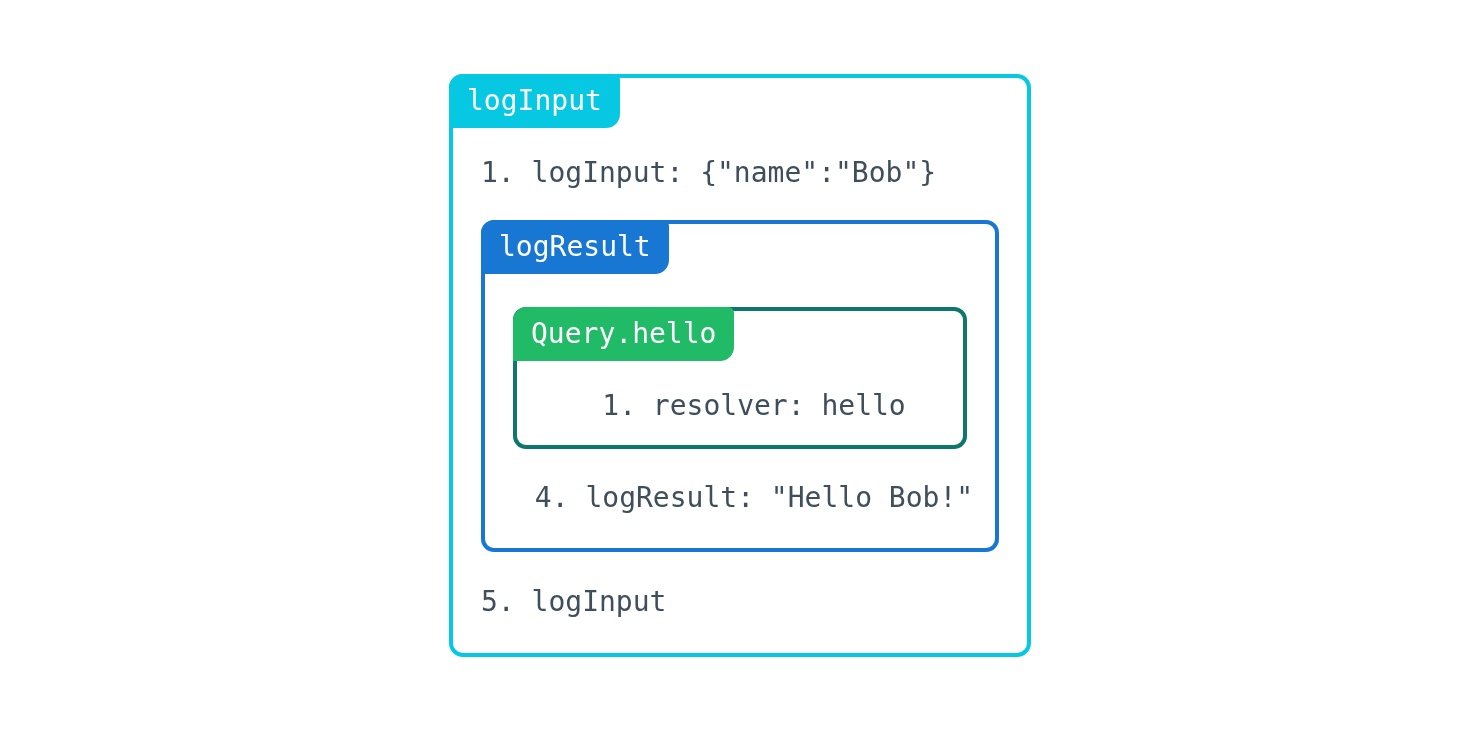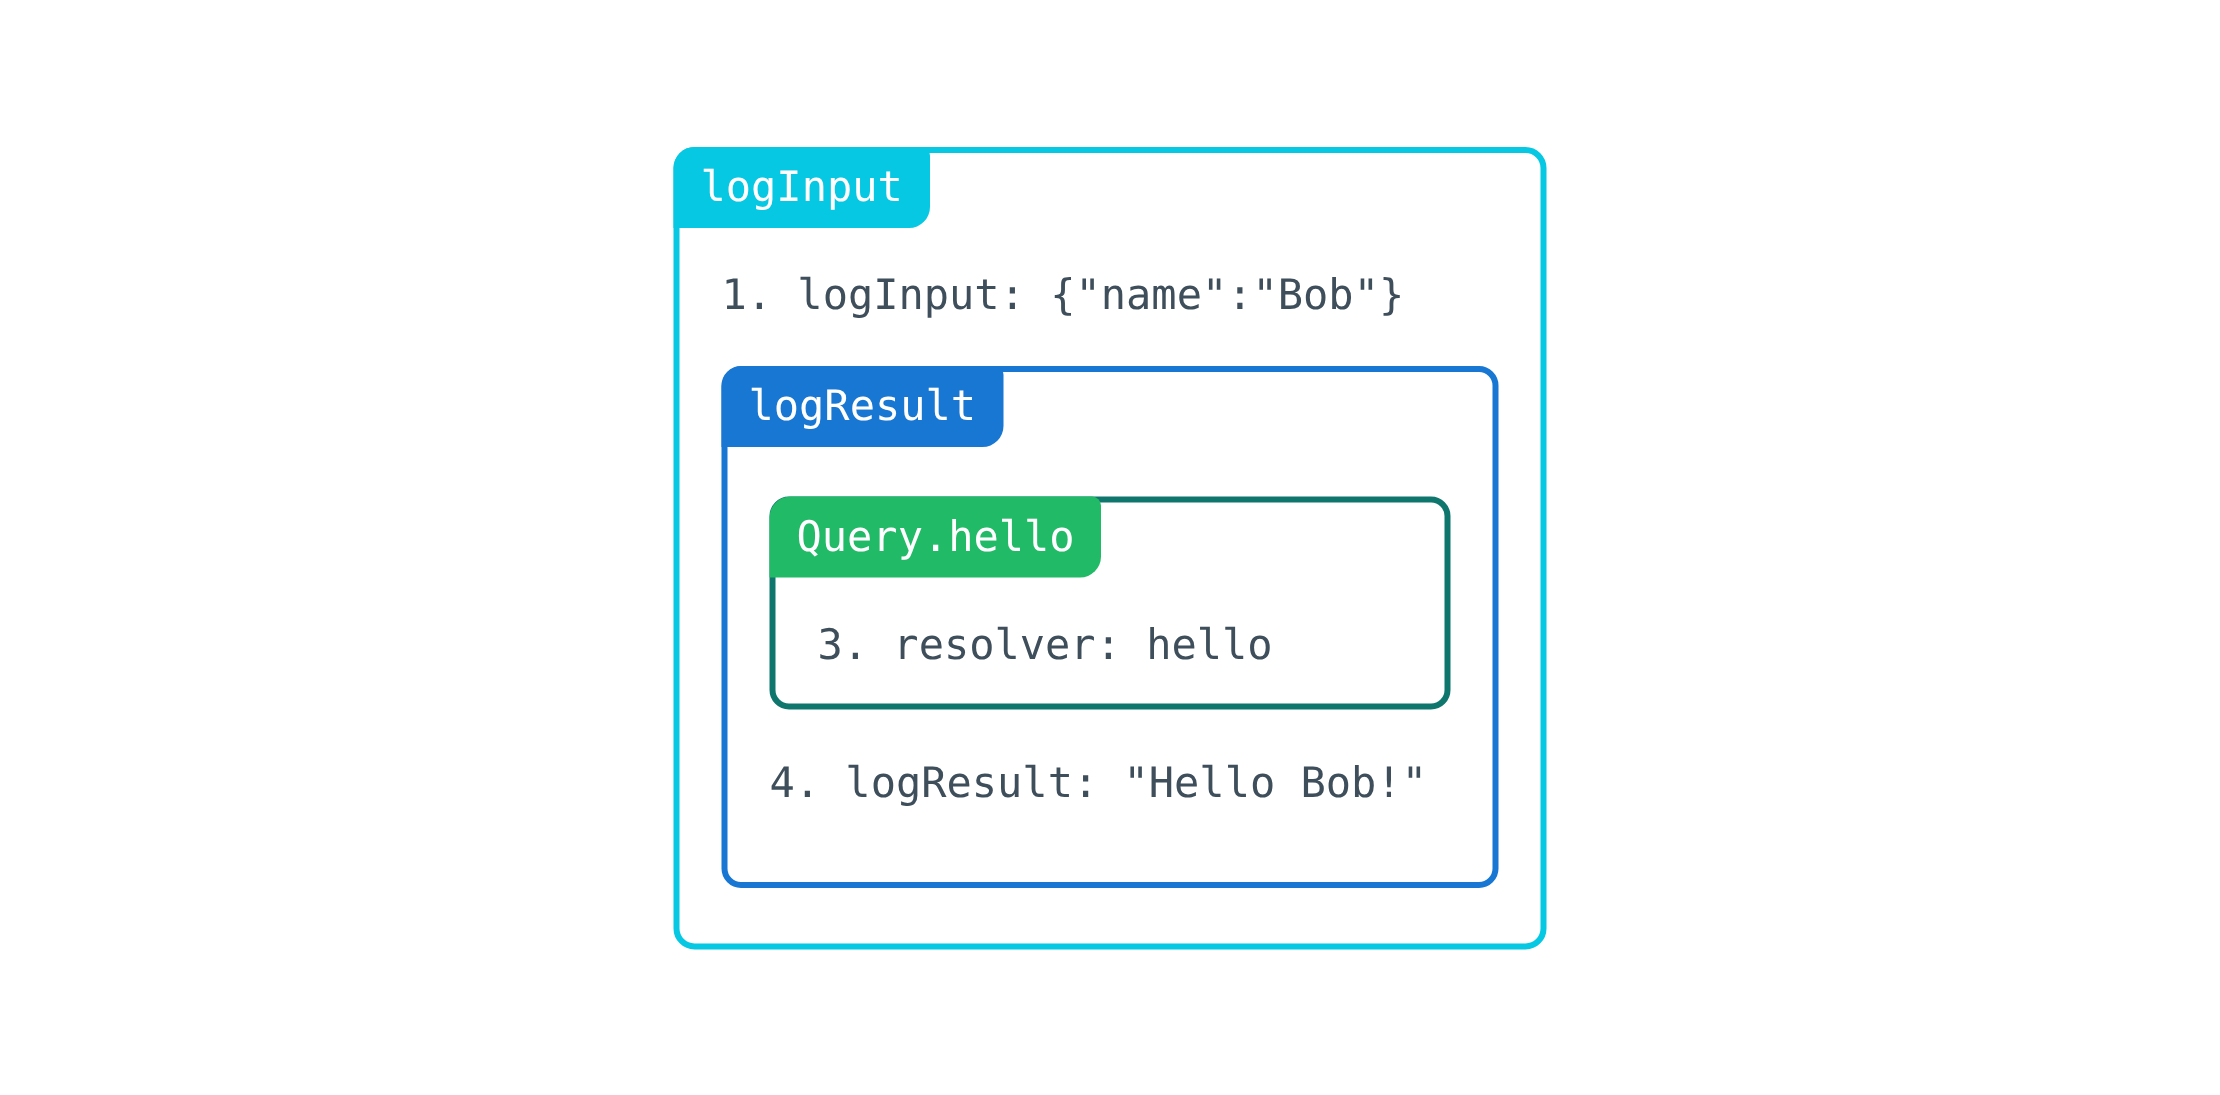--- a/index.html
+++ b/index.html
@@ -24,21 +24,22 @@
   .box-outer {
     width: 582px;
     border: 4px solid #06c8e2;
     border-radius: 14px;
     padding-bottom: 37px;
   }
   .box-middle {
     margin: 33px 28px 0 28px;
     border: 4px solid #1877d2;
     border-radius: 13px;
-    padding-bottom: 52px;
+    padding-bottom: 36px;
+    text-align: center;
   }
   .box-inner {
     margin: 33px 28px 0 28px;
     border: 4px solid #0f766e;
     border-radius: 13px;
     padding-bottom: 25px;
   }
   .tab {
     position: relative;
     display: flex;
@@ -82,19 +83,20 @@
     <div class="tab tab-blue">
       <span>logResult</span>
     </div>
 
 
     <div class="box box-inner">
       <div class="tab tab-green">
         <span>Query.hello</span>
       </div>
 
-      <div class="step step-3">3. resolver: hello</div>
+      <div class="step step-3">1. resolver: hello</div>
     </div>
 
     <div class="step step-4">4. logResult: "Hello Bob!"</div>
   </div>
 
+  <div class="step step-5">5. logInput</div>
 </div>
 
 </body></html>

